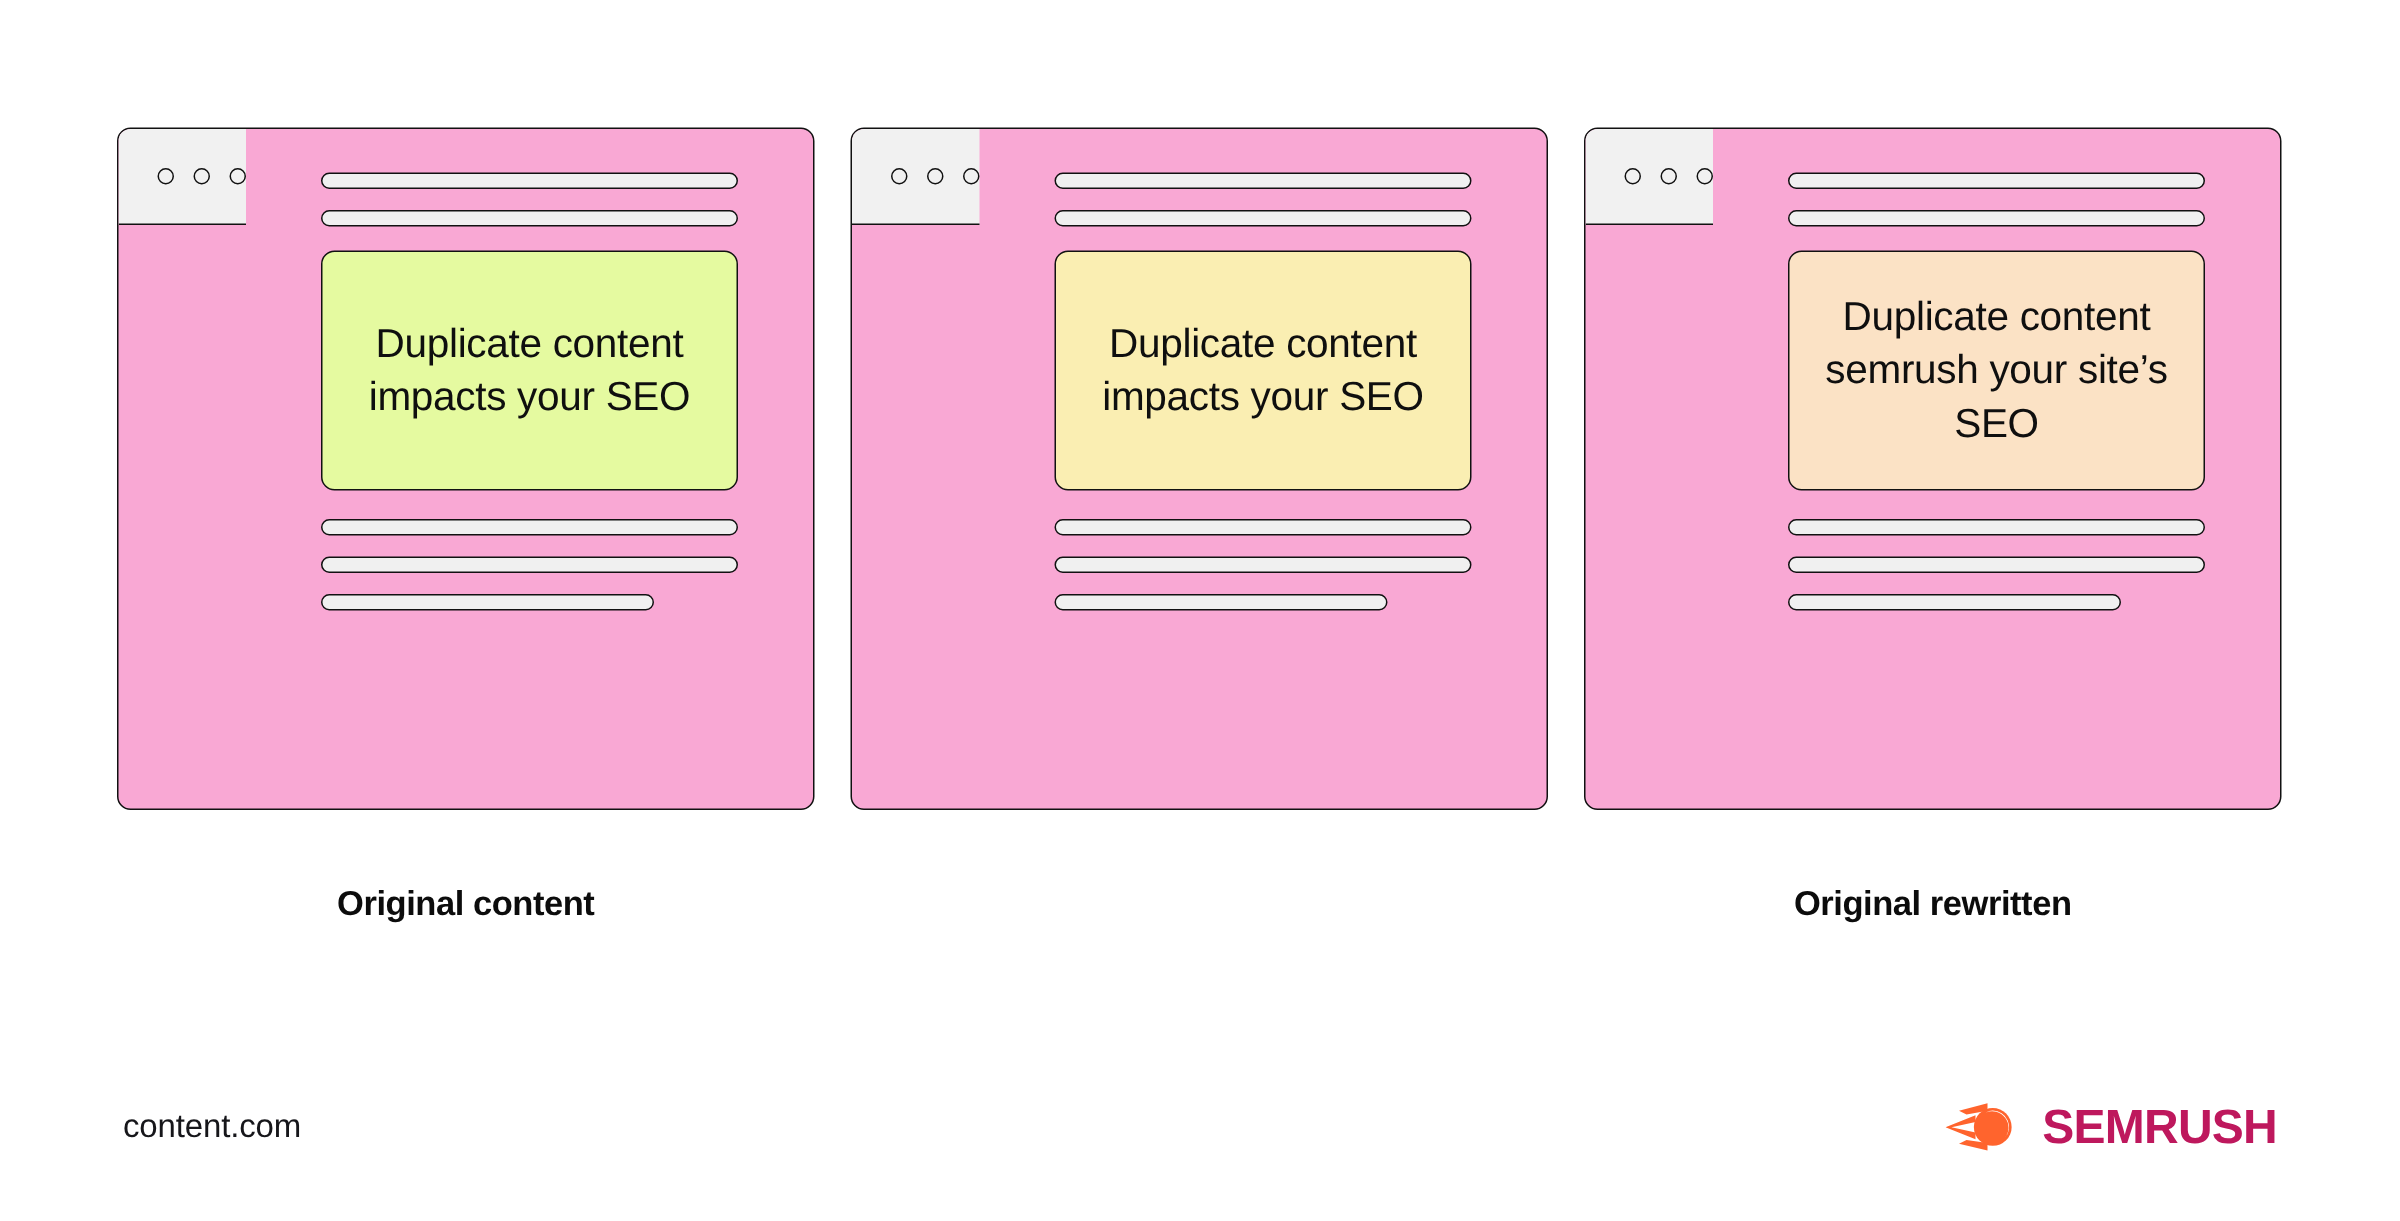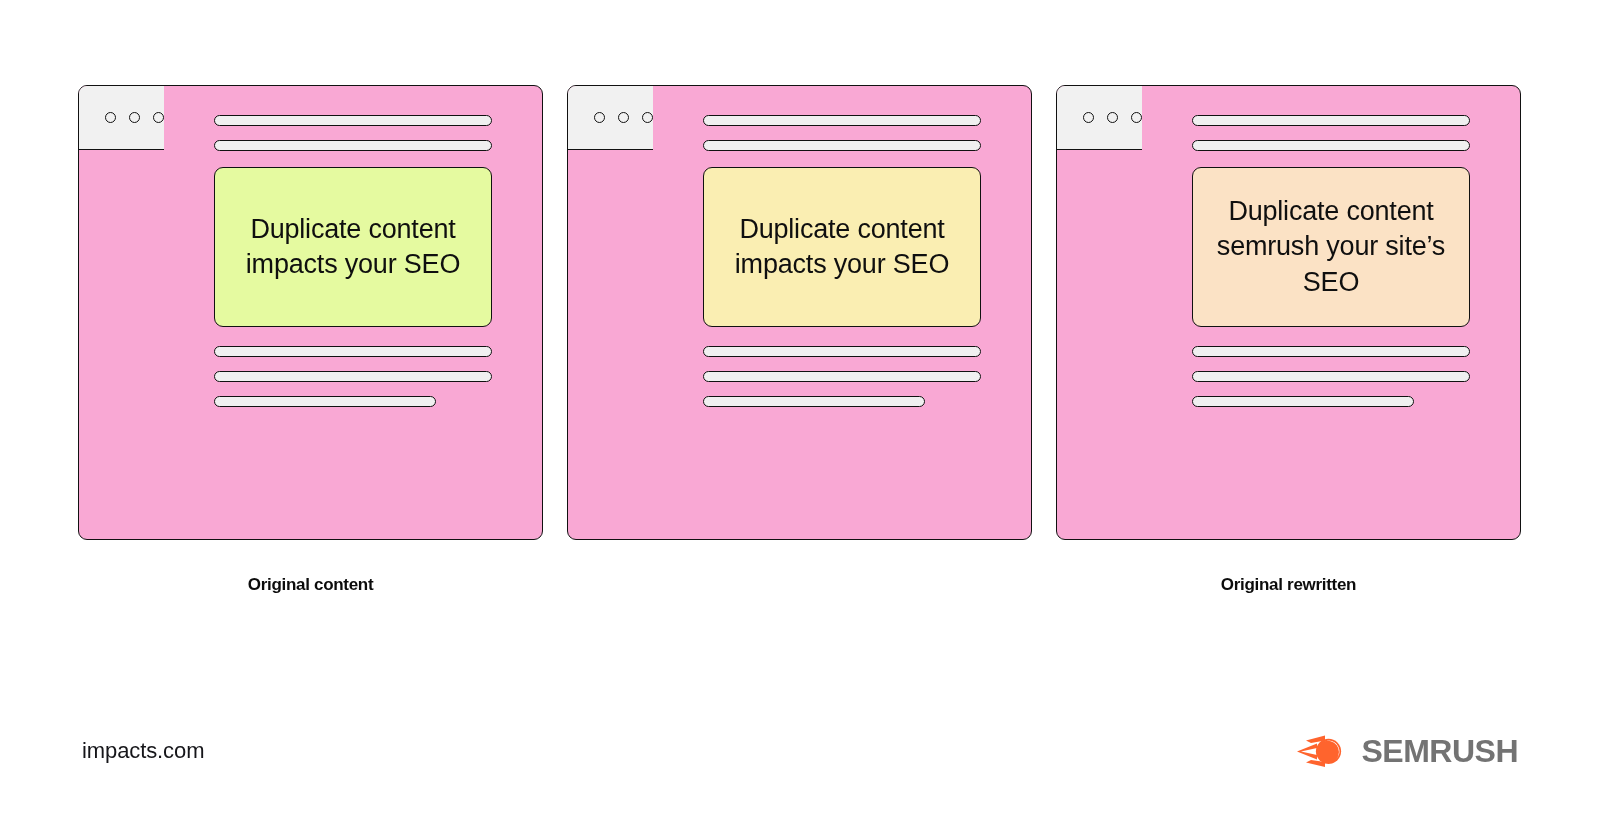--- a/index.html
+++ b/index.html
@@ -116,22 +116,22 @@
     color: #0f0f0f;
     font-weight: 400;
     letter-spacing: -0.2px;
   }
 
   .lines-bottom {
     margin-top: 19px;
   }
 
   .caption {
-    margin-top: 35px;
-    font-size: 17px;
+    margin-top: 49px;
+    font-size: 23px;
     font-weight: bold;
     color: #0c0c0c;
     letter-spacing: -0.3px;
     text-align: center;
   }
 
   
   .footer {
     position: absolute;
     left: 0;
@@ -157,21 +157,21 @@
   }
   .logo-mark {
     width: 50px;
     height: 42px;
     display: block;
   }
   .logo-word {
     font-size: 32px;
     font-weight: bold;
     letter-spacing: -0.5px;
-    color: #737373;
+    color: #be185d;
     line-height: 1;
   }
 </style>
 </head>
 <body>
 
 <div class="stage">
 
   <div class="cards-row">
 
@@ -251,21 +251,21 @@
             <div class="line-bar w80"></div>
           </div>
         </div>
       </div>
       <div class="caption">Original rewritten</div>
     </div>
 
   </div>
 
   <div class="footer">
-    <div class="footer-url">impacts.com</div>
+    <div class="footer-url">content.com</div>
     <div class="footer-logo">
       <svg class="logo-mark" viewBox="0 0 50 42">
         <path d="M0 21.5 L20 13.5 L20 18 L4 21.5 L20 25 L20 29.5 Z" fill="#ff642d"></path>
         <path d="M9 10.5 L28 5.5 L28 10.5 L14 13 Z" fill="#ff642d"></path>
         <path d="M9 32.5 L28 37 L28 32 L14 30 Z" fill="#ff642d"></path>
         <circle cx="31.5" cy="21.3" r="12.6" fill="#ff642d"></circle>
         <path d="M31.5 10.4 a10.9 10.9 0 0 1 8.0 18.3 a10.9 10.9 0 0 0 -12.8 -16.9 a10.8 10.8 0 0 1 4.8 -1.4 Z" fill="#ffffff"></path>
       </svg>
       <span class="logo-word">SEMRUSH</span>
     </div>

